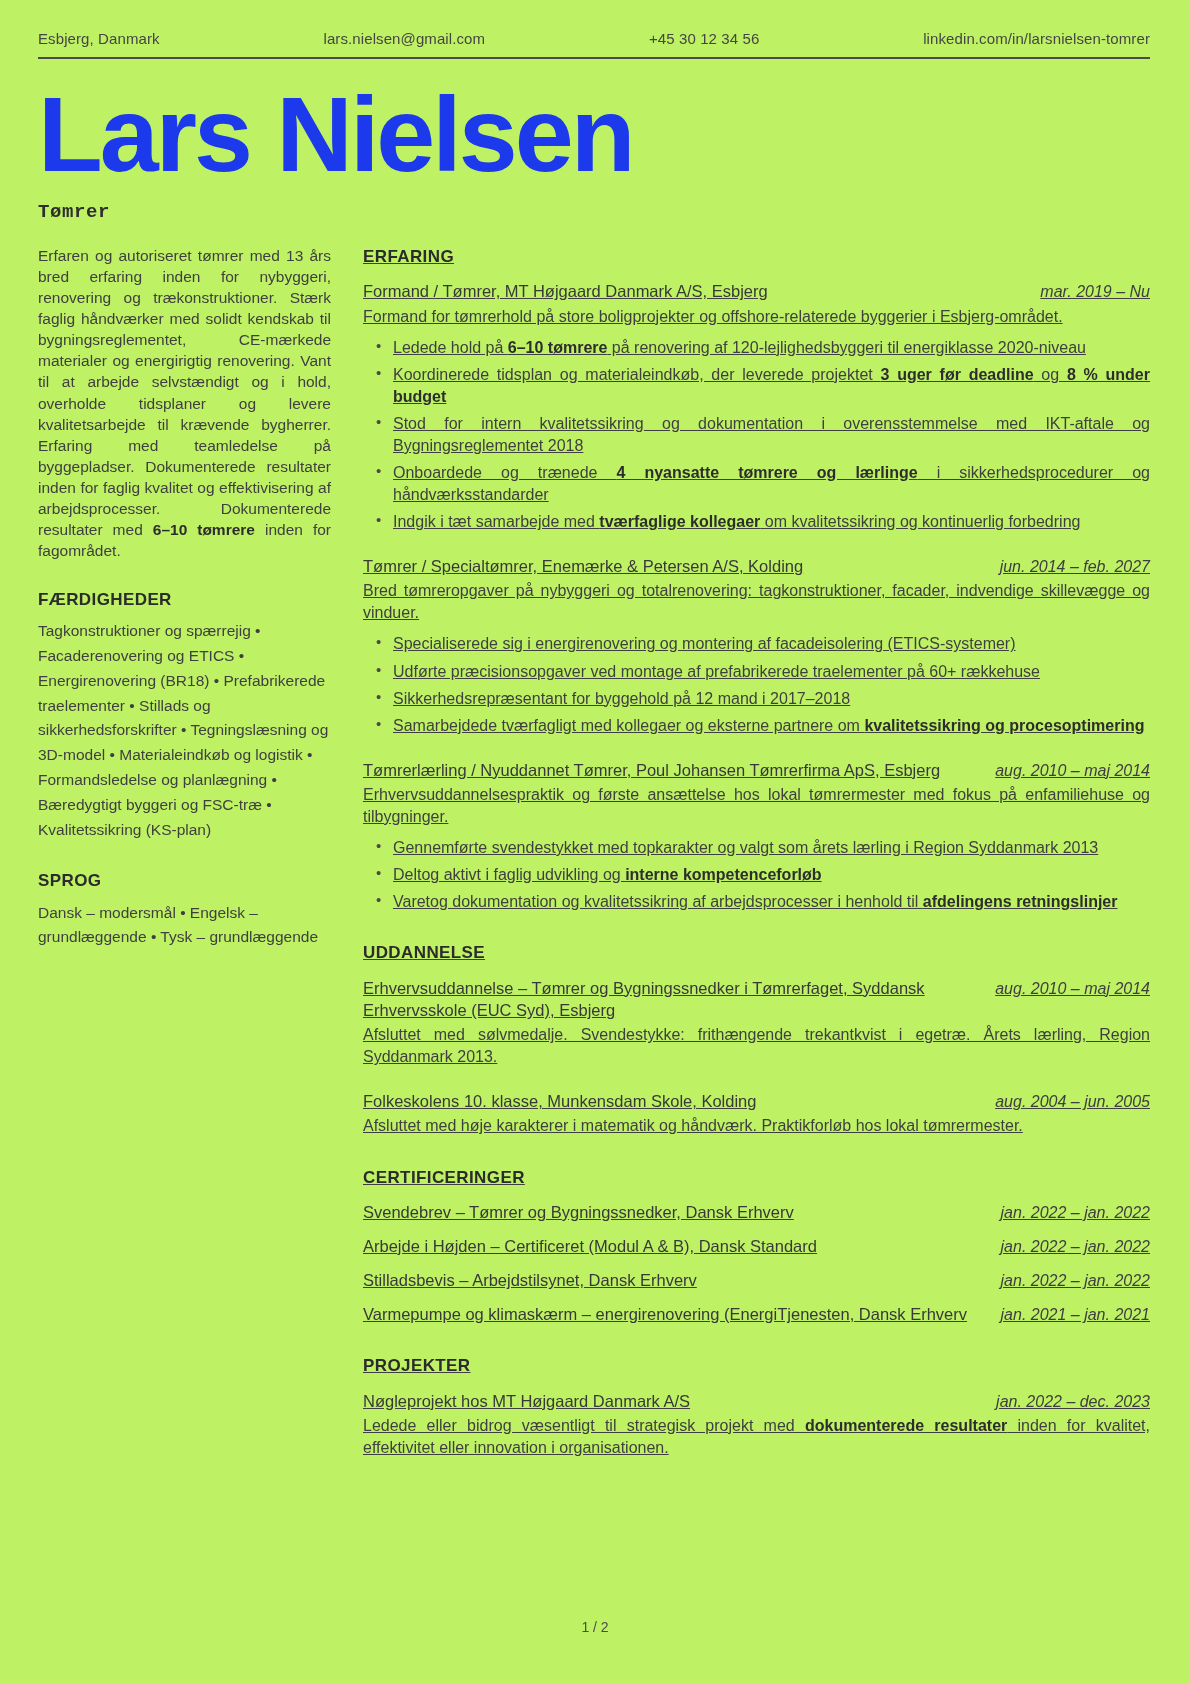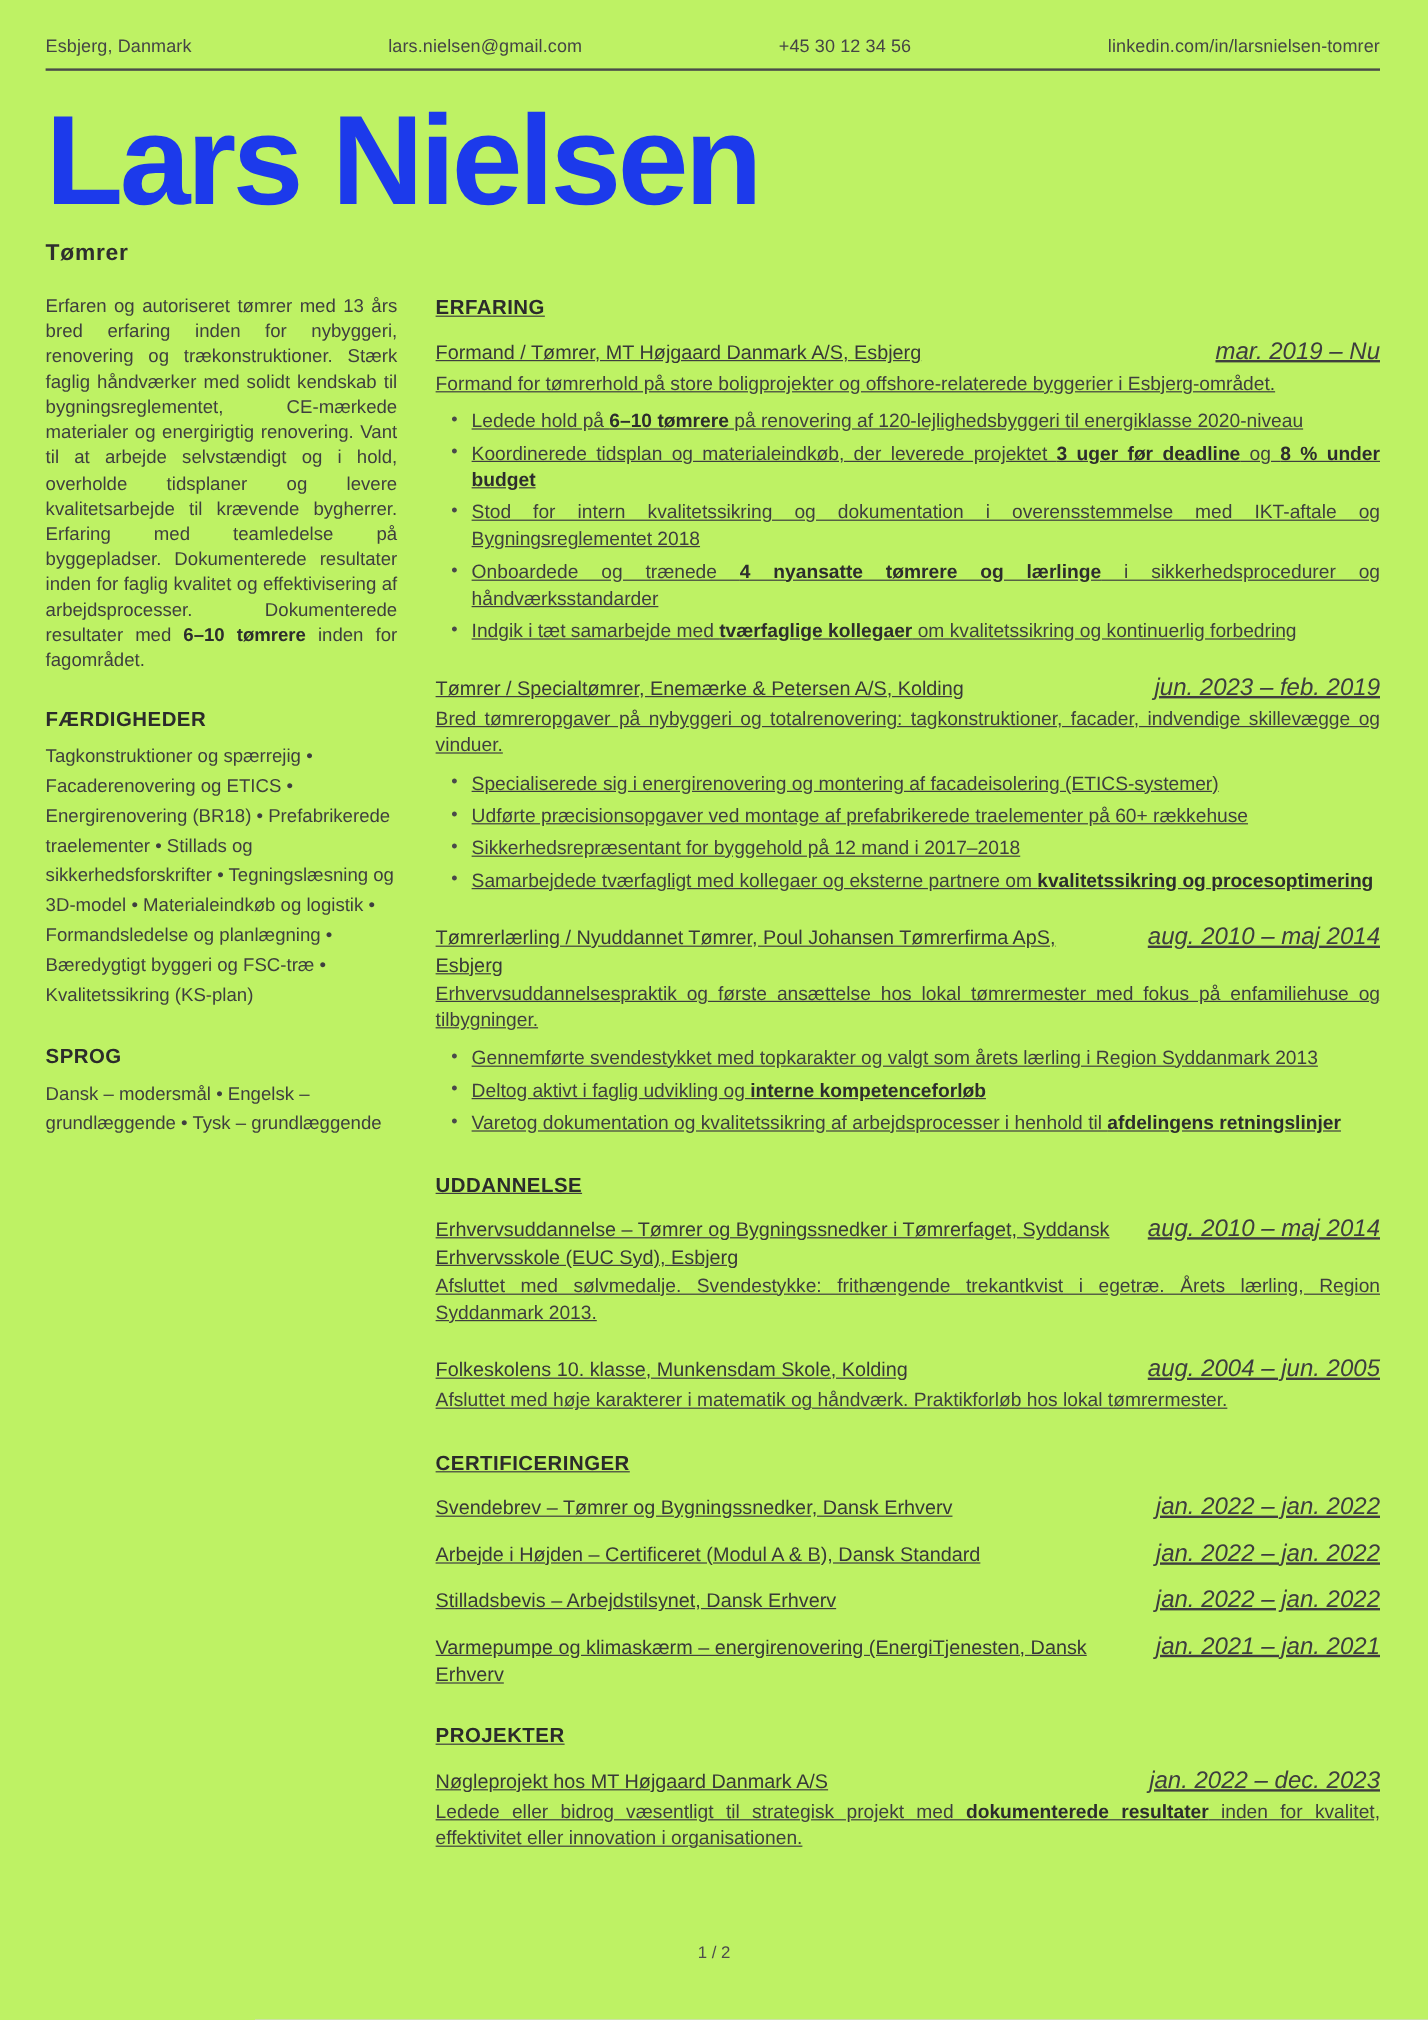--- a/index.html
+++ b/index.html
@@ -24,42 +24,42 @@
 
   
   .name {
     margin-top:22px;
     font-size:106px; line-height:1.0; font-weight:800;
     letter-spacing:-3px; color:#1c3aeb;
     white-space:nowrap;
   }
   .role {
     margin-top:14px;
-    font-size:19px; font-weight:700; color:#2e2e2e; letter-spacing:0.6px;
+    font-size:19px; font-weight:700; color:#2e2e2e; letter-spacing:0.6px;font-family:Liberation Mono, monospace;
   }
 
   
   .columns { display:flex; gap:32px; margin-top:22px; }
   .col-left  { width:293px; flex:0 0 293px; font-size:15.5px; line-height:1.36; }
   .col-right { flex:1; font-size:16px; line-height:1.38;text-decoration:underline; }
 
   .summary { text-align:justify; }
   .side-heading, .section-heading {
     font-size:17px; font-weight:700; color:#2b2b2b; letter-spacing:0.4px;
   }
   .side-heading { margin:27px 0 8px; }
   .side-text { line-height:1.6; }
 
   .section-heading { margin:28px 0 12px; }
   .section-heading.first { margin-top:0; }
 
   .entry { margin-bottom:22px; }
   .entry-head { display:flex; justify-content:space-between; align-items:baseline; gap:24px; }
   .entry-title { font-size:16.5px; color:#383838; }
-  .entry-dates { font-size:20px; font-style:italic; color:#3e3e3e; white-space:nowrap; flex:0 0 auto; }
+  .entry-dates { font-size:16px; font-style:italic; color:#3e3e3e; white-space:nowrap; flex:0 0 auto; }
   .entry-summary { margin-top:2px; text-align:justify; }
 
   .bullets { list-style:none; margin-top:9px; padding-left:13px; }
   .bullets li {
     position:relative; padding-left:17px; margin-bottom:5px; text-align:justify;
   }
   .bullets li::before {
     content:"\2022"; position:absolute; left:0; top:-1px; color:#4a4a4a; font-size:15px;
   }
   b { color:#2d2d2d; }
@@ -116,21 +116,21 @@
             <li><span>Koordinerede tidsplan og materialeindkøb, der leverede projektet </span><b>3 uger før deadline</b><span> og </span><b>8 % under budget</b></li>
             <li><span>Stod for intern kvalitetssikring og dokumentation i overensstemmelse med IKT-aftale og Bygningsreglementet 2018</span></li>
             <li><span>Onboardede og trænede </span><b>4 nyansatte tømrere og lærlinge</b><span> i sikkerhedsprocedurer og håndværksstandarder</span></li>
             <li><span>Indgik i tæt samarbejde med </span><b>tværfaglige kollegaer</b><span> om kvalitetssikring og kontinuerlig forbedring</span></li>
           </ul>
         </section>
 
         <section class="entry">
           <div class="entry-head">
             <div class="entry-title">Tømrer / Specialtømrer, Enemærke &amp; Petersen A/S, Kolding</div>
-            <div class="entry-dates">jun. 2023 – feb. 2019</div>
+            <div class="entry-dates">jun. 2014 – feb. 2027</div>
           </div>
           <p class="entry-summary">Bred tømreropgaver på nybyggeri og totalrenovering: tagkonstruktioner, facader, indvendige skillevægge og vinduer.</p>
           <ul class="bullets">
             <li><span>Specialiserede sig i energirenovering og montering af facadeisolering (ETICS-systemer)</span></li>
             <li><span>Udførte præcisionsopgaver ved montage af prefabrikerede traelementer på 60+ rækkehuse</span></li>
             <li><span>Sikkerhedsrepræsentant for byggehold på 12 mand i 2017–2018</span></li>
             <li><span>Samarbejdede tværfagligt med kollegaer og eksterne partnere om </span><b>kvalitetssikring og procesoptimering</b></li>
           </ul>
         </section>
 

